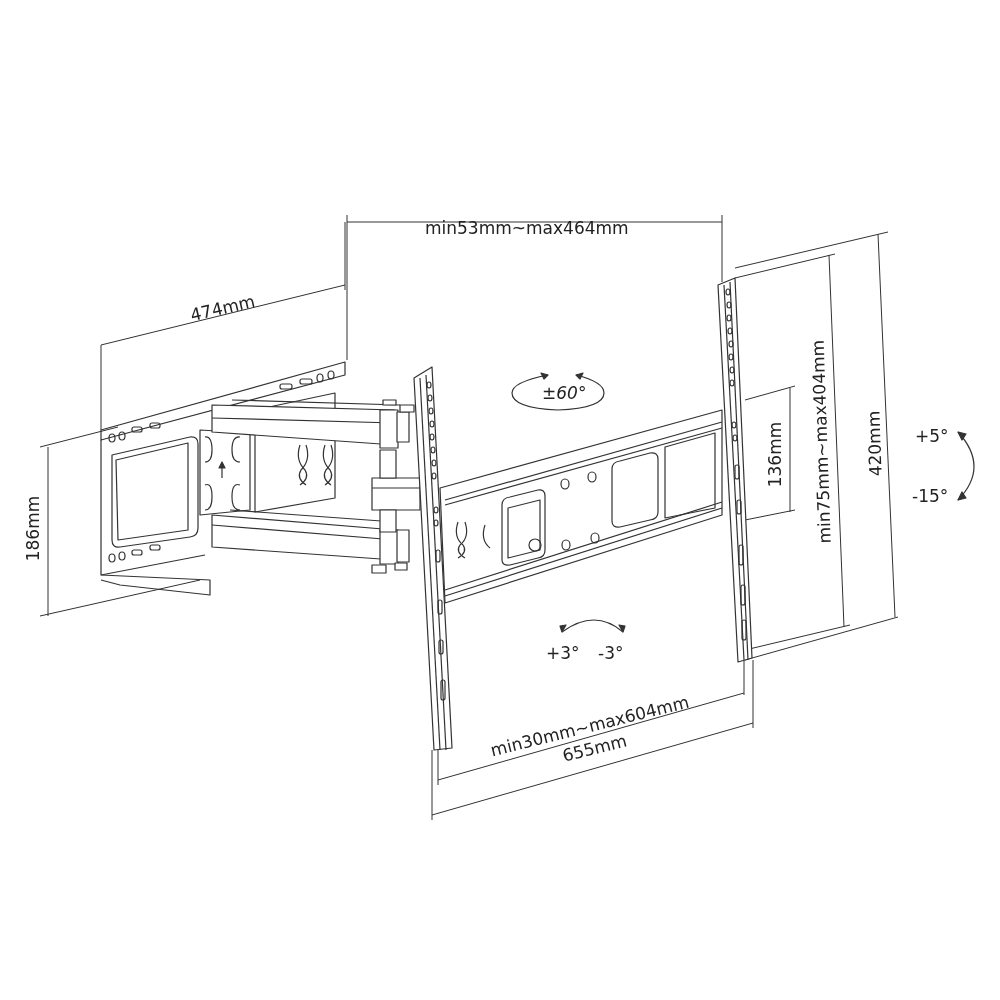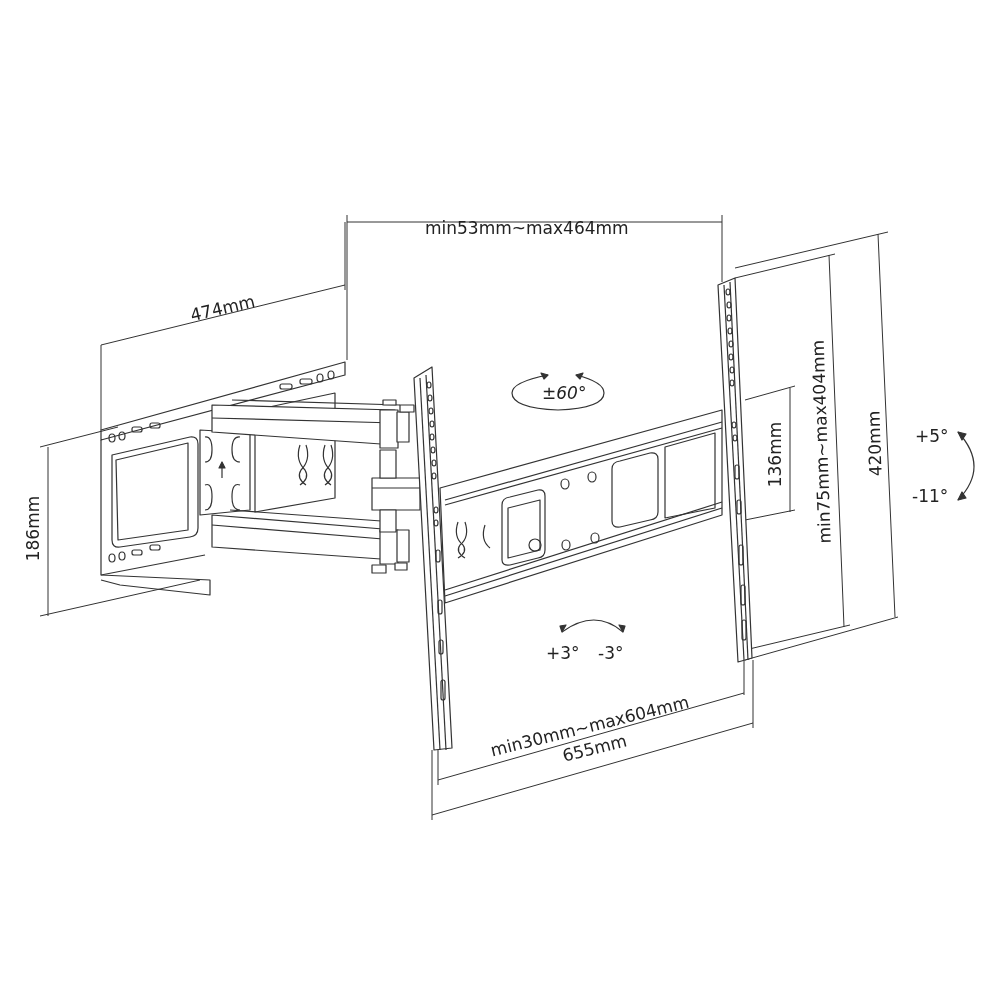--- a/index.html
+++ b/index.html
@@ -204,15 +204,15 @@
 <div class="lbl" style="left:190px;top:300px;transform:rotate(-13deg);">474mm</div>
 <div class="lbl rot-v" style="left:-2px;top:520px;width:70px;text-align:center;">186mm</div>
 <div class="lbl rot-v" style="left:740px;top:446px;width:70px;text-align:center;">136mm</div>
 <div class="lbl rot-v" style="left:727px;top:440px;width:190px;text-align:center;transform:rotate(-92deg);">min75mm~max404mm</div>
 <div class="lbl rot-v" style="left:840px;top:435px;width:70px;text-align:center;transform:rotate(-92deg);">420mm</div>
 <div class="lbl" style="left:488px;top:718px;transform:rotate(-14deg);">min30mm~max604mm</div>
 <div class="lbl" style="left:562px;top:740px;transform:rotate(-14deg);">655mm</div>
 
 <div class="lbl" style="left:542px;top:385px;font-style:italic;">±60°</div>
 <div class="lbl" style="left:915px;top:428px;">+5°</div>
-<div class="lbl" style="left:912px;top:488px;">-11°</div>
+<div class="lbl" style="left:912px;top:488px;">-15°</div>
 <div class="lbl" style="left:546px;top:645px;">+3°</div>
 <div class="lbl" style="left:598px;top:645px;">-3°</div>
 
 </body></html>

